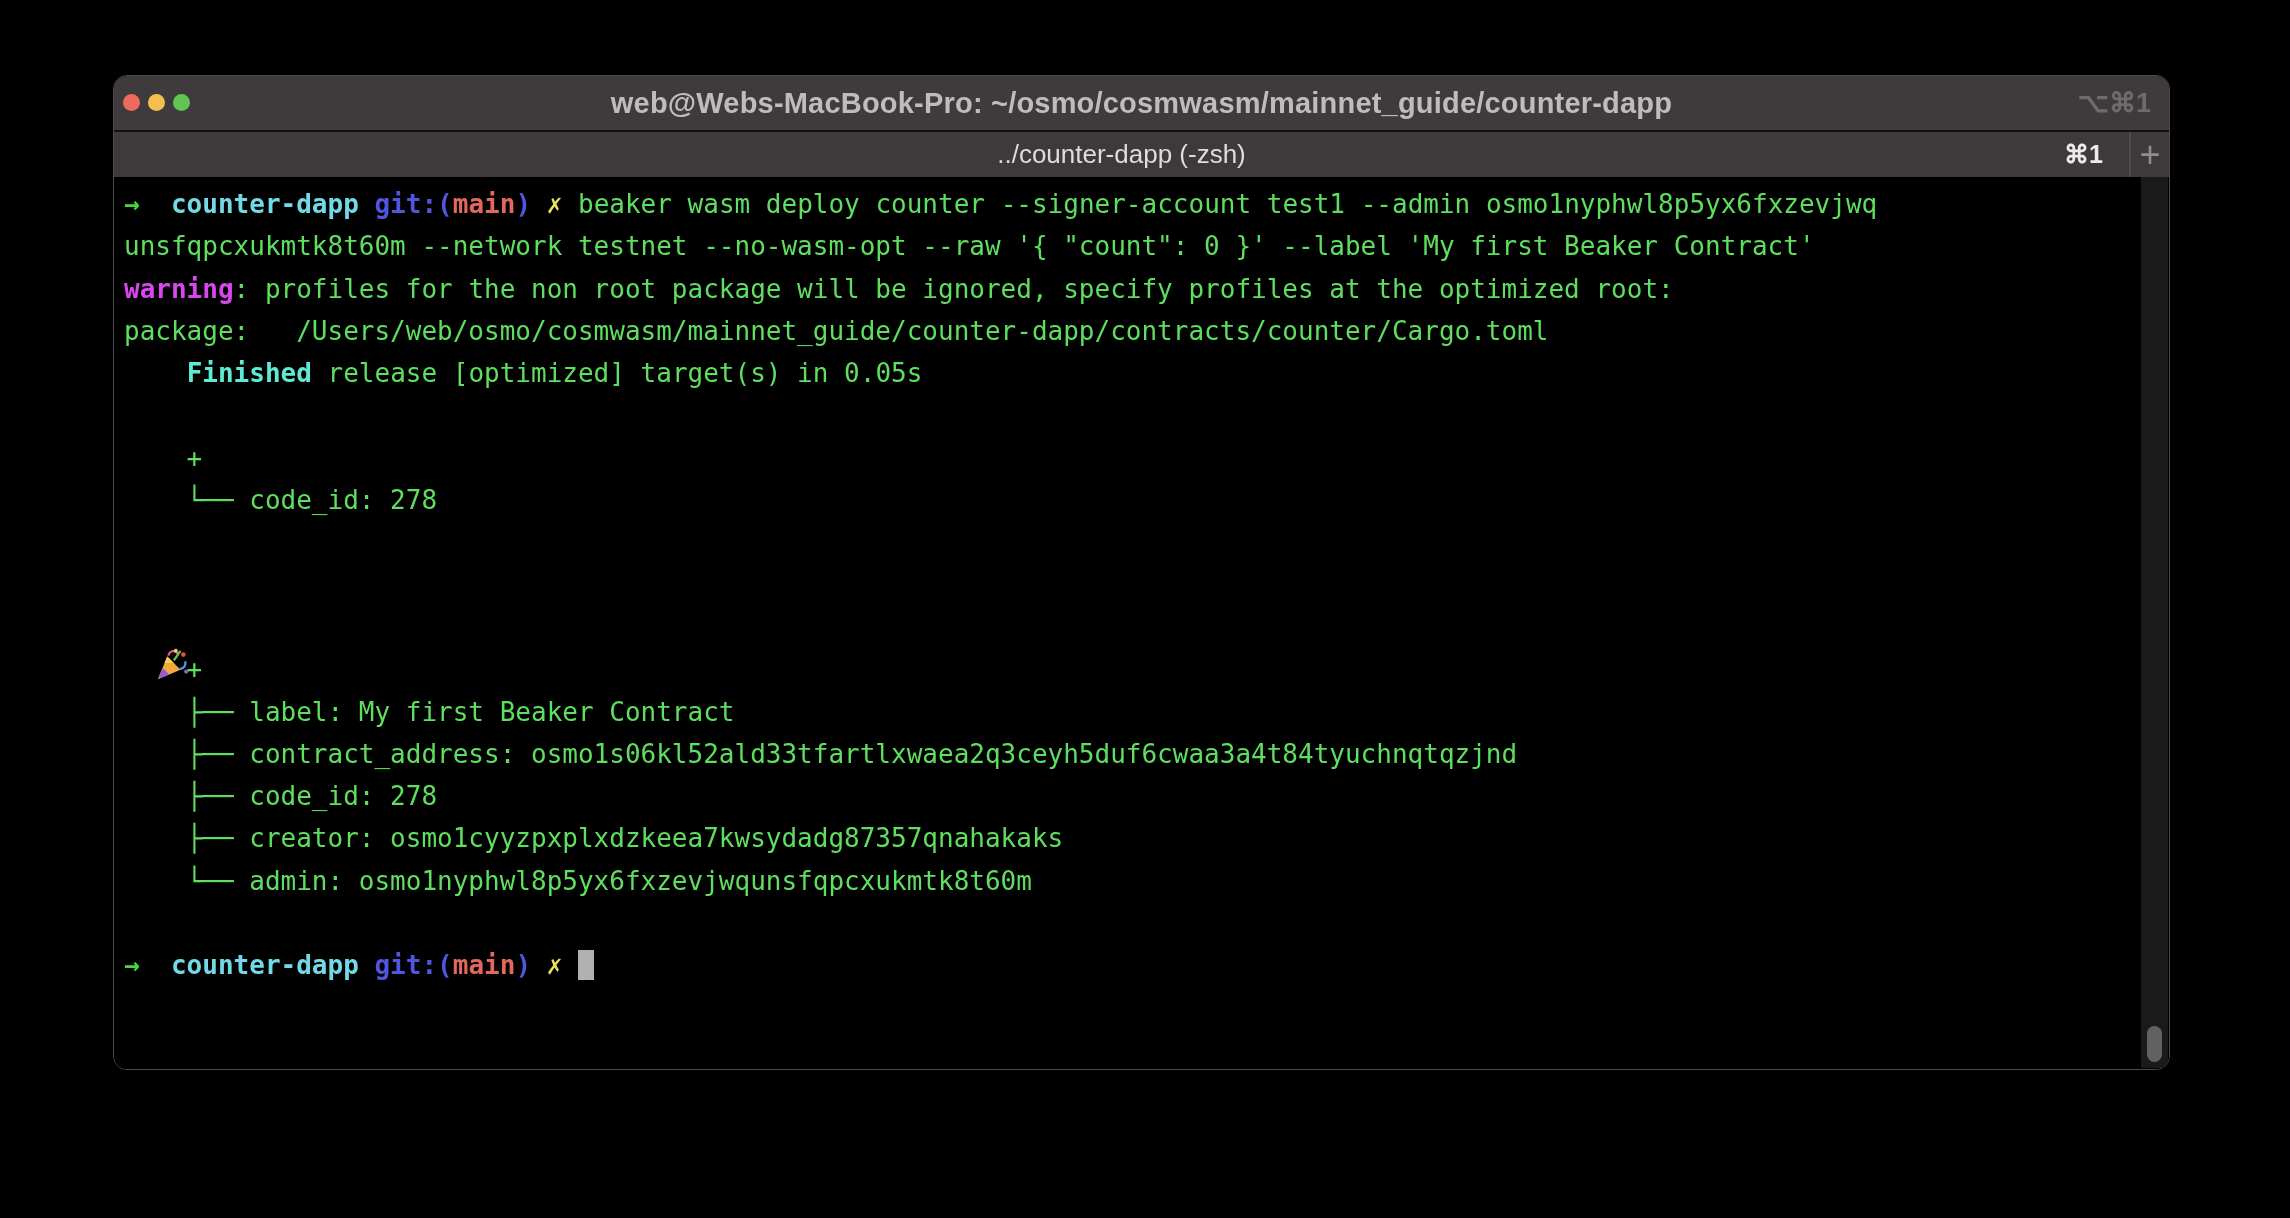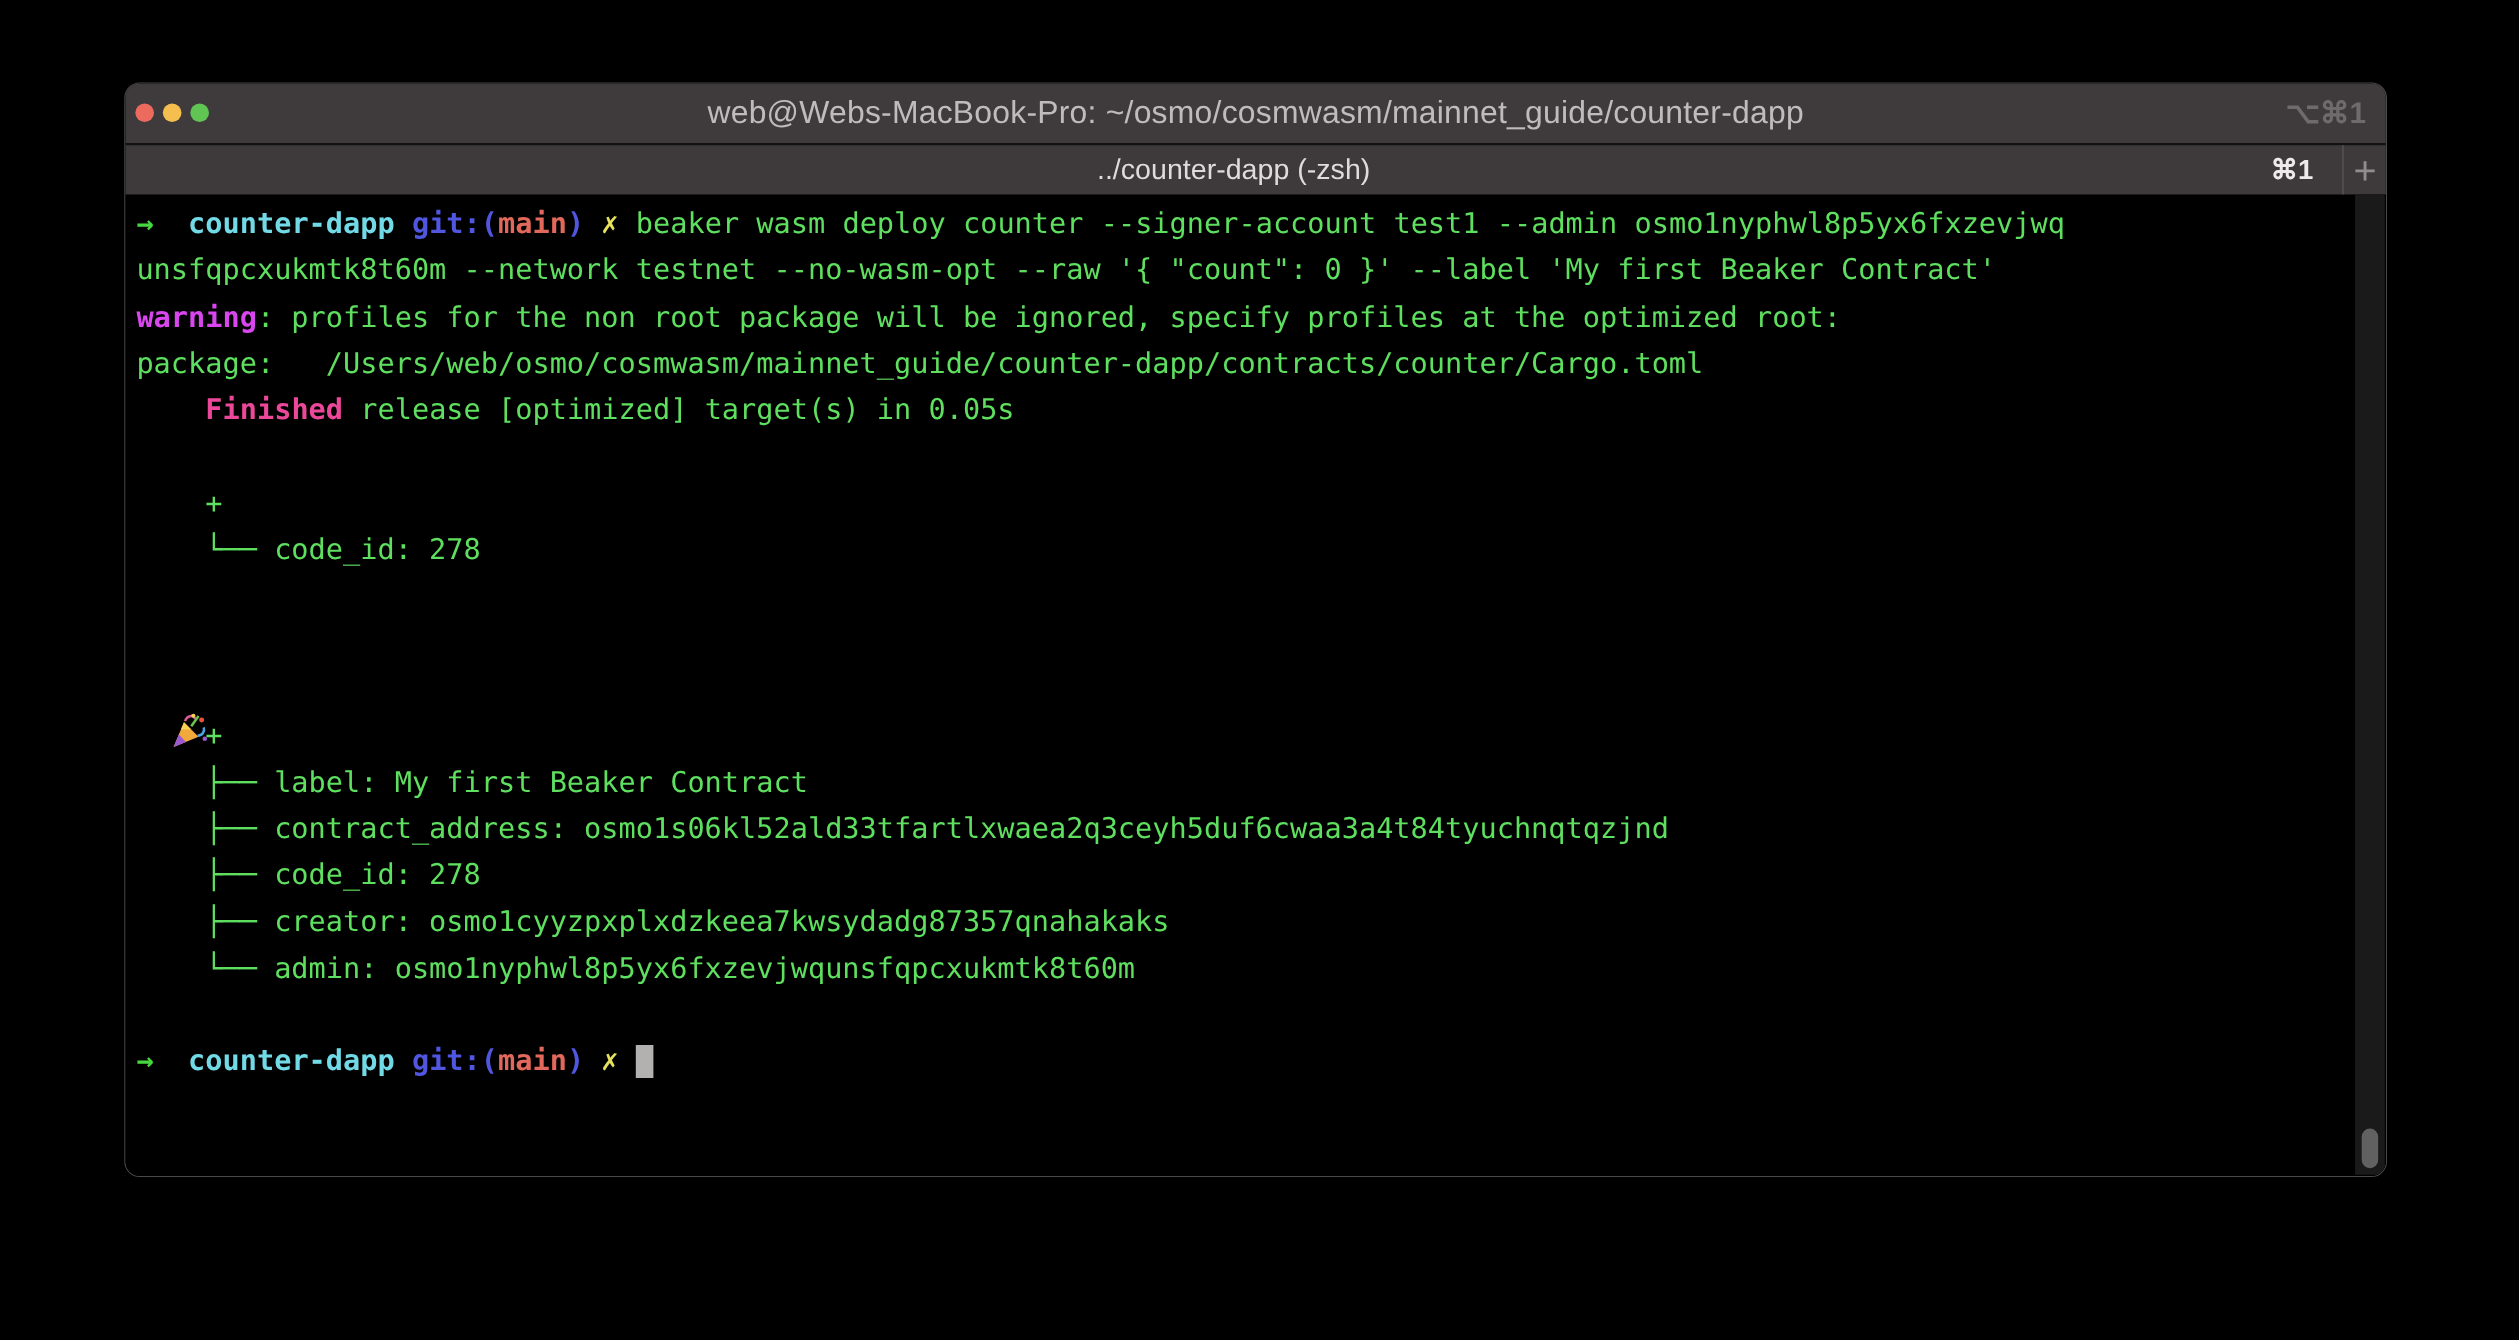--- a/index.html
+++ b/index.html
@@ -17,21 +17,21 @@
     position:relative;height:54px;background:#3f3b3d;
     display:flex;align-items:center;justify-content:center;
     border-bottom:2px solid #111013;
   }
   .traffic{position:absolute;left:9px;top:18px;display:flex;gap:8px;}
   .light{width:17px;height:17px;border-radius:50%;}
   .light.red{background:#ec6a5e;}
   .light.yellow{background:#f4bf4f;}
   .light.green{background:#61c554;}
   .title-text{
-    color:#c0bcbe;font-size:29px;font-weight:normal;letter-spacing:.2px;white-space:nowrap;
+    color:#c0bcbe;font-size:29px;font-weight:bold;letter-spacing:.2px;white-space:nowrap;
   }
   .title-shortcut{
     position:absolute;right:18px;top:0;height:54px;display:flex;align-items:center;
     color:#6f6b6d;font-size:27px;font-weight:bold;
   }
   .tabbar{
     position:relative;height:45px;background:#3e3a3c;display:flex;align-items:stretch;
   }
   .tab{
     position:relative;flex:1;display:flex;align-items:center;justify-content:center;
@@ -52,21 +52,21 @@
     font-family:"DejaVu Sans Mono","DejaVu Sans",monospace;font-size:26px;
   }
   .t-line{height:42.3px;line-height:42.3px;white-space:pre;}
   .seg-arrow{color:#46d640;font-weight:bold;}
   .seg-dir{color:#72d9e6;font-weight:bold;}
   .seg-git{color:#5156e0;font-weight:bold;}
   .seg-branch{color:#e2685c;font-weight:bold;}
   .seg-dirty{color:#e6e25c;font-weight:bold;}
   .seg-cmd{color:#5fdf5f;}
   .seg-out{color:#5fdf5f;}
-  .seg-outb{color:#ec4899;font-weight:bold;margin-top:44px;}
+  .seg-outb{color:#5eead4;font-weight:bold;margin-top:44px;}
   .seg-warn{color:#d946ef;font-weight:bold;}
   .seg-sp{color:#5fdf5f;}
   .seg-cursor{background:#b3b0b0;color:transparent;}
   .emoji-party{display:inline-block;vertical-align:-5px;}
   .scrollbar{
     position:absolute;right:1px;top:101px;bottom:1px;width:27px;background:#1a1a1a;
   }
   .scroll-thumb{
     position:absolute;left:6px;bottom:6px;width:15px;height:36px;border-radius:8px;background:#616161;
   }

